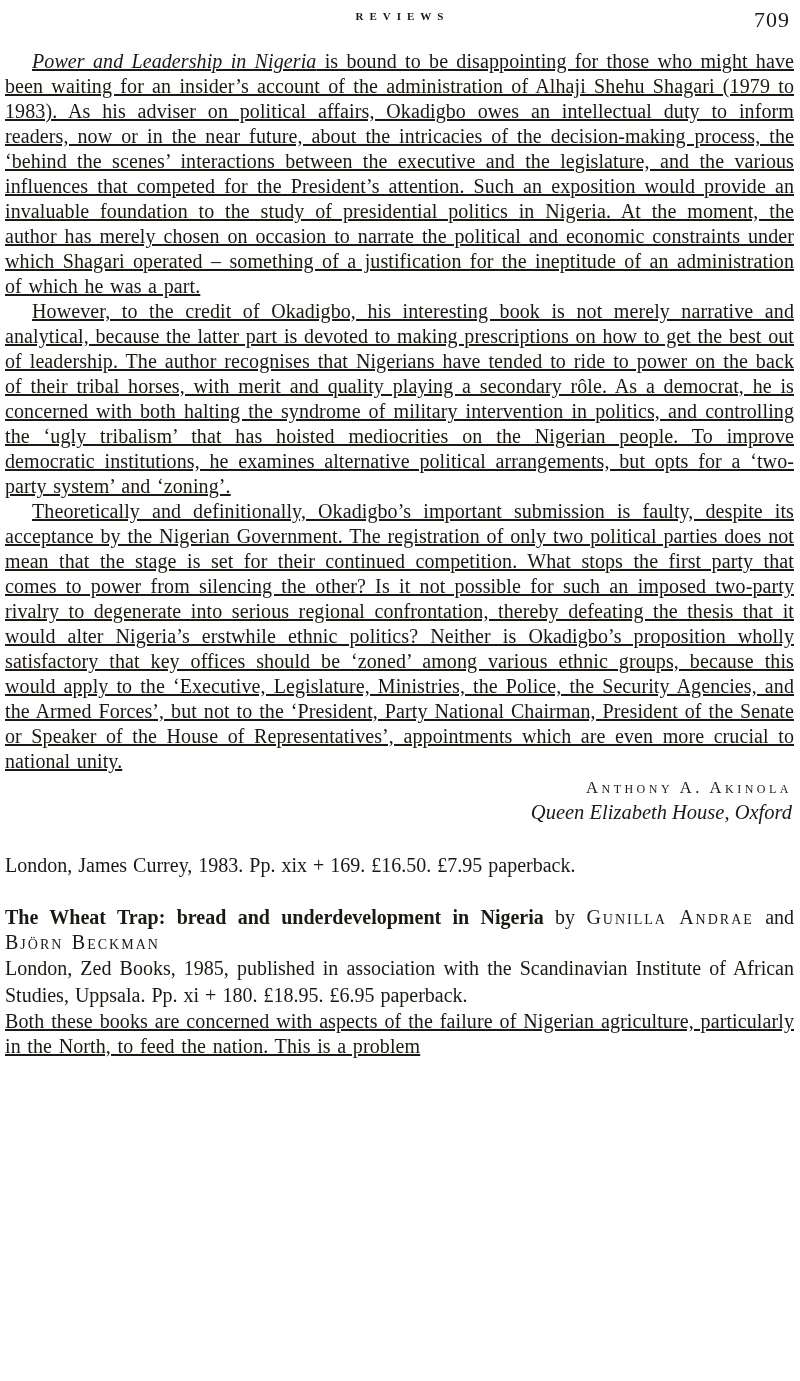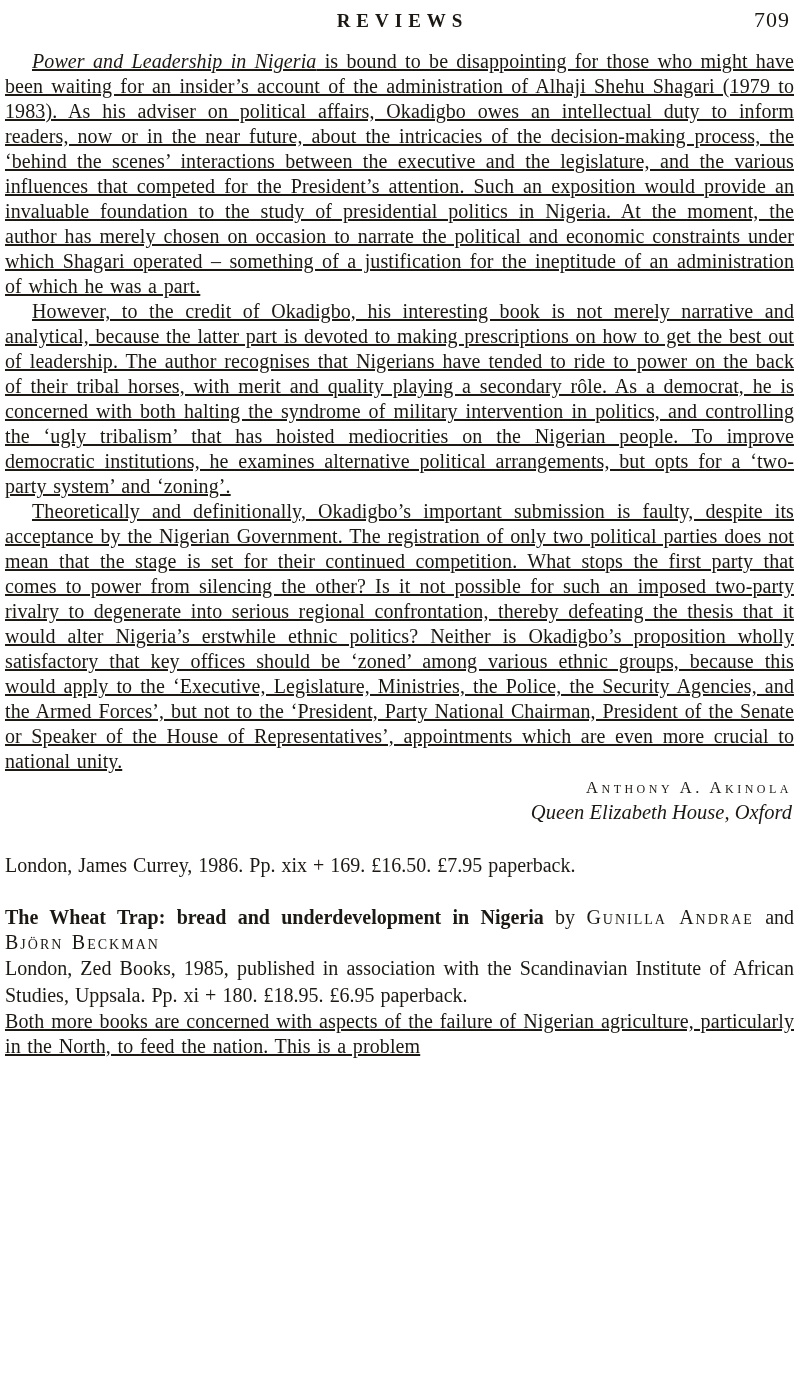--- a/index.html
+++ b/index.html
@@ -12,21 +12,21 @@
   }
   .page { padding: 10px 6px 0 5px; }
 
   .runhead {
     position: relative;
     text-align: center;
     height: 26px;
     margin-bottom: 13px;
   }
   .rh-title {
-    font-size: 19px;
+    font-size: 11px;
     font-weight: bold;
     letter-spacing: 6px;
     vertical-align: top;
     padding-left: 6px; 
   }
   .rh-page {
     position: absolute;
     right: 4px; top: -3px;
     font-size: 22px;
     letter-spacing: 1px;
@@ -96,29 +96,29 @@
     <p class="para indent">However, to the credit of Okadigbo, his interesting book is not merely narrative and analytical, because the latter part is devoted to making prescriptions on how to get the best out of leadership. The author recognises that Nigerians have tended to ride to power on the back of their tribal horses, with merit and quality playing a secondary rôle. As a democrat, he is concerned with both halting the syndrome of military intervention in politics, and controlling the ‘ugly tribalism’ that has hoisted mediocrities on the Nigerian people. To improve democratic institutions, he examines alternative political arrangements, but opts for a ‘two-party system’ and ‘zoning’.</p>
     <p class="para indent">Theoretically and definitionally, Okadigbo’s important submission is faulty, despite its acceptance by the Nigerian Government. The registration of only two political parties does not mean that the stage is set for their continued competition. What stops the first party that comes to power from silencing the other? Is it not possible for such an imposed two-party rivalry to degenerate into serious regional confrontation, thereby defeating the thesis that it would alter Nigeria’s erstwhile ethnic politics? Neither is Okadigbo’s proposition wholly satisfactory that key offices should be ‘zoned’ among various ethnic groups, because this would apply to the ‘Executive, Legislature, Ministries, the Police, the Security Agencies, and the Armed Forces’, but not to the ‘President, Party National Chairman, President of the Senate or Speaker of the House of Representatives’, appointments which are even more crucial to national unity.</p>
   </div>
 
   <div class="sig">
     <div class="sig-name">Anthony A. Akinola</div>
     <div class="sig-affil">Queen Elizabeth House, Oxford</div>
   </div>
 
   <div class="book">
-    <div class="imprint">London, James Currey, 1986. Pp. xix + 169. £16.50. £7.95 paperback.</div>
+    <div class="imprint">London, James Currey, 1983. Pp. xix + 169. £16.50. £7.95 paperback.</div>
   </div>
 
   <div class="book">
     <div class="book-head">
       <span class="book-title">The Wheat Trap: bread and underdevelopment in Nigeria</span>
       <span>by</span>
       <span class="smallcaps">Gunilla Andrae</span>
       <span>and</span>
       <span class="smallcaps">Björn Beckman</span>
     </div>
     <div class="imprint">London, Zed Books, 1985, published in association with the Scandinavian Institute of African Studies, Uppsala. Pp. xi + 180. £18.95. £6.95 paperback.</div>
   </div>
 
-  <p class="para bodytext closing">Both more books are concerned with aspects of the failure of Nigerian agriculture, particularly in the North, to feed the nation. This is a problem</p>
+  <p class="para bodytext closing">Both these books are concerned with aspects of the failure of Nigerian agriculture, particularly in the North, to feed the nation. This is a problem</p>
 
 </div>
 
 </body></html>

